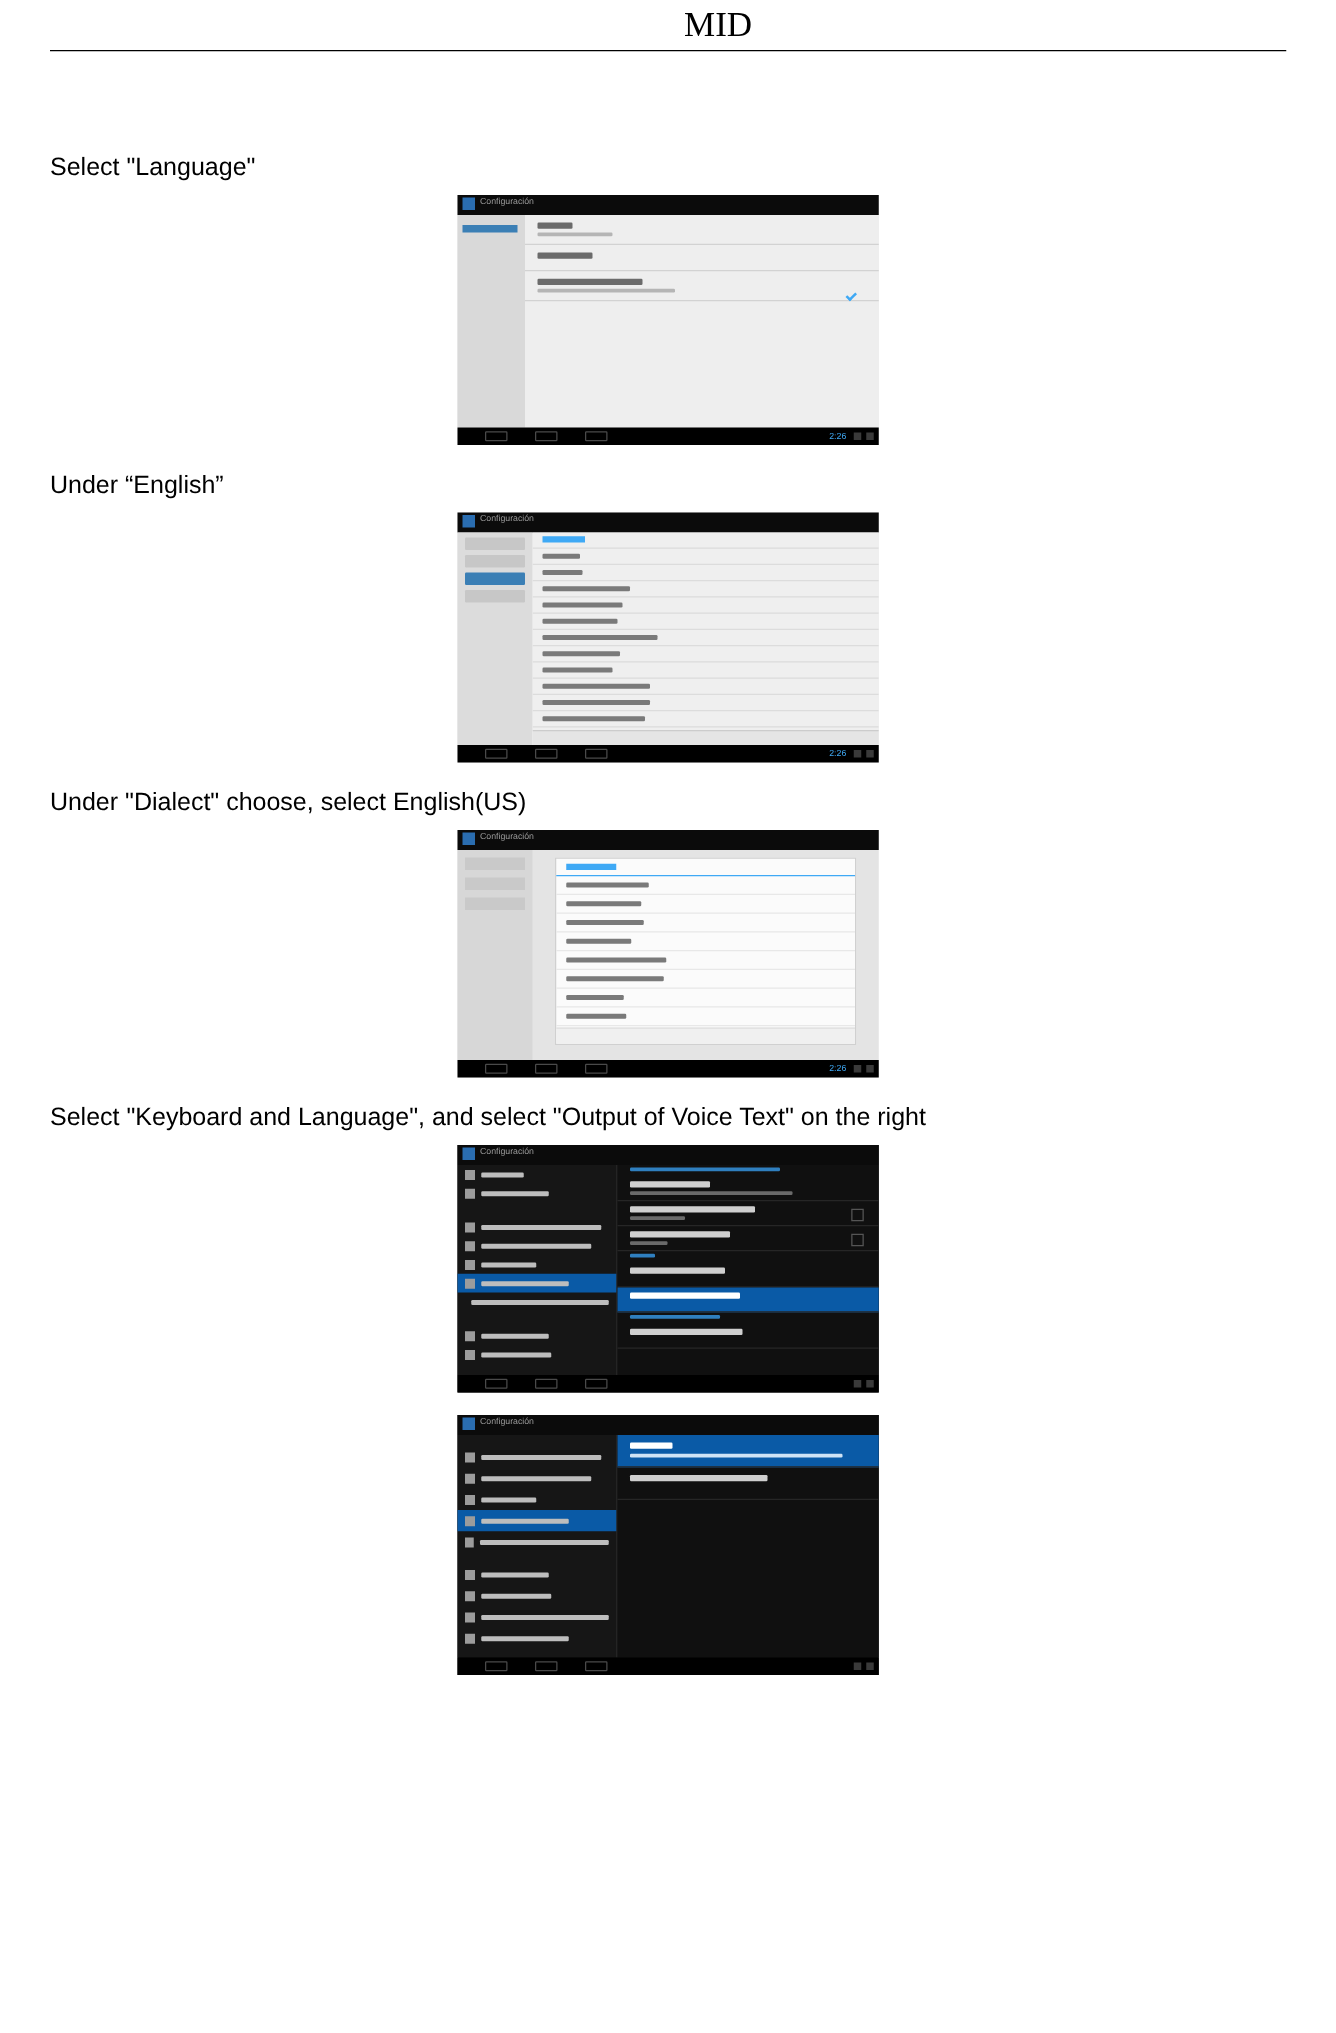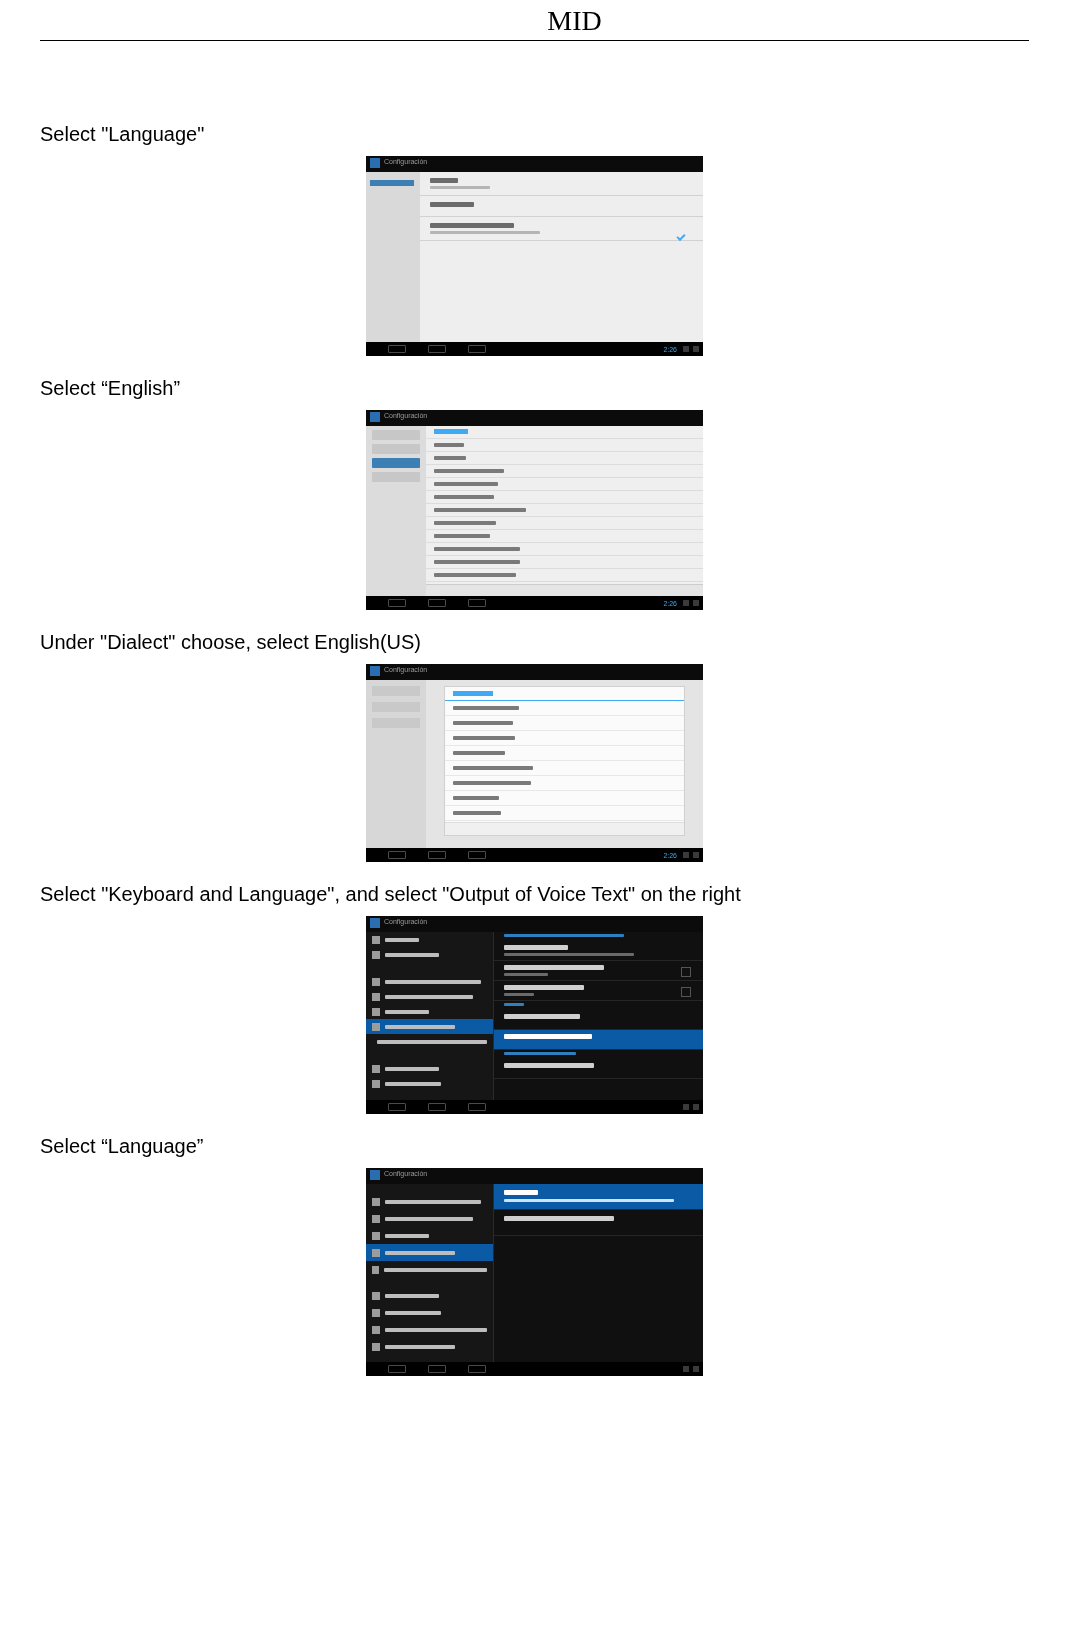--- a/index.html
+++ b/index.html
@@ -130,21 +130,21 @@
         <div class="nbtn"></div>
         <div class="nbtn"></div>
         <div class="nbtn"></div>
         <div class="spacer"></div>
         <div class="clock">2:26</div>
         <div class="ind"></div>
         <div class="ind"></div>
       </div>
     </div>
 
-    <p class="step">Select “English”</p>
+    <p class="step">Under “English”</p>
     <div class="shot shot2">
       <div class="topbar">
         <div class="glyph"></div>
         <div class="ttl">Configuración</div>
       </div>
       <div class="leftcol">
         <div class="dim"></div>
           <div class="dim"></div>
           <div class="sel"></div>
           <div class="dim"></div>
@@ -337,21 +337,20 @@
       <div class="navbar">
         <div class="nbtn"></div>
         <div class="nbtn"></div>
         <div class="nbtn"></div>
         <div class="spacer"></div>
         <div class="ind"></div>
         <div class="ind"></div>
       </div>
     </div>
 
-    <p class="step">Select “Language”</p>
     <div class="shot shot5">
       <div class="topbar">
         <div class="glyph"></div>
         <div class="ttl">Configuración</div>
       </div>
       <div class="leftcol" id="s5left">
           <div class="cat"></div>
           <div class="item">
             <div class="ic"></div>
             <div class="tx" title="Cuentas y sincronización" style="width: 96px;"></div>

